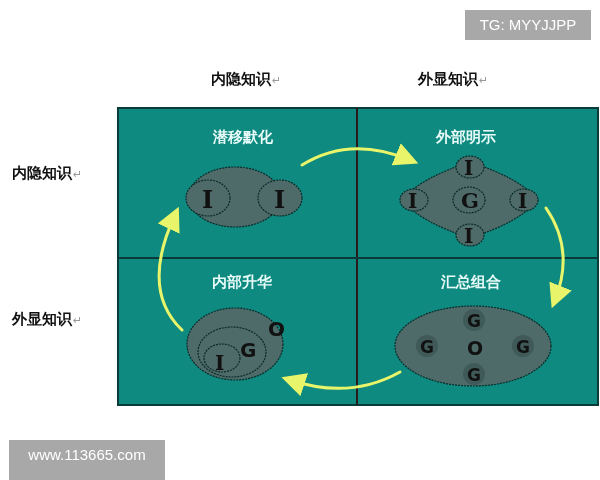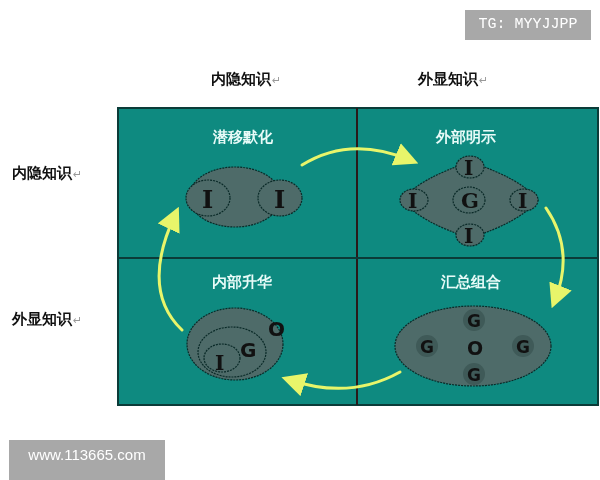--- a/index.html
+++ b/index.html
@@ -1,19 +1,19 @@
 <!DOCTYPE html>
 <html><head>
 <meta charset="utf-8">
 <style>
   html, body { margin:0; padding:0; }
   body { width:600px; height:480px; background:#ffffff; position:relative; overflow:hidden;
          font-family:"DejaVu Sans", sans-serif; }
   .wm-top { position:absolute; left:465px; top:10px; width:126px; height:30px; background:#a8a8a8;
-            color:#ffffff; font-family:Liberation Mono, monospace; font-size:15px; line-height:30px; text-align:center; }
+            color:#ffffff; font-family:Liberation Sans, sans-serif; font-size:15px; line-height:30px; text-align:center; }
   .wm-bottom { position:absolute; left:9px; top:440px; width:156px; height:48px; background:#a8a8a8;
             color:#ffffff; font-family:"Liberation Sans", sans-serif; font-size:15px; line-height:30px; text-align:center; }
   .axis-label { position:absolute; font-weight:bold; font-size:15px; color:#111; white-space:nowrap;text-align:right; }
   .axis-label .ret { color:#999; font-weight:normal; font-size:11px; margin-left:1px; }
   .quad-title { font-family:"DejaVu Sans", sans-serif; font-weight:bold; font-size:15px; fill:#e8fbf8; }
   .letter { font-family:"DejaVu Serif", serif; font-weight:bold; fill:#111; }
   .letter-sans { font-family:"DejaVu Sans", sans-serif; font-weight:bold; fill:#111; }
 </style>
 </head>
 <body>

